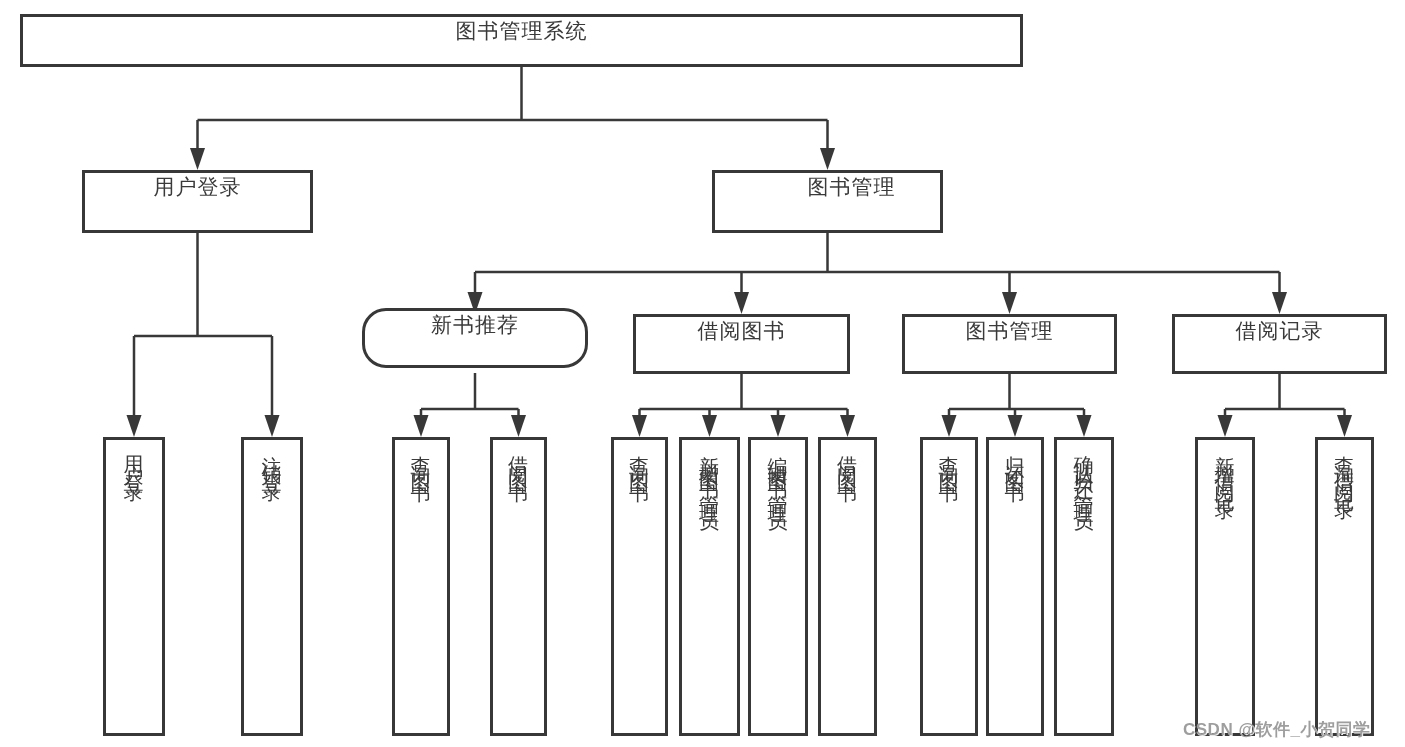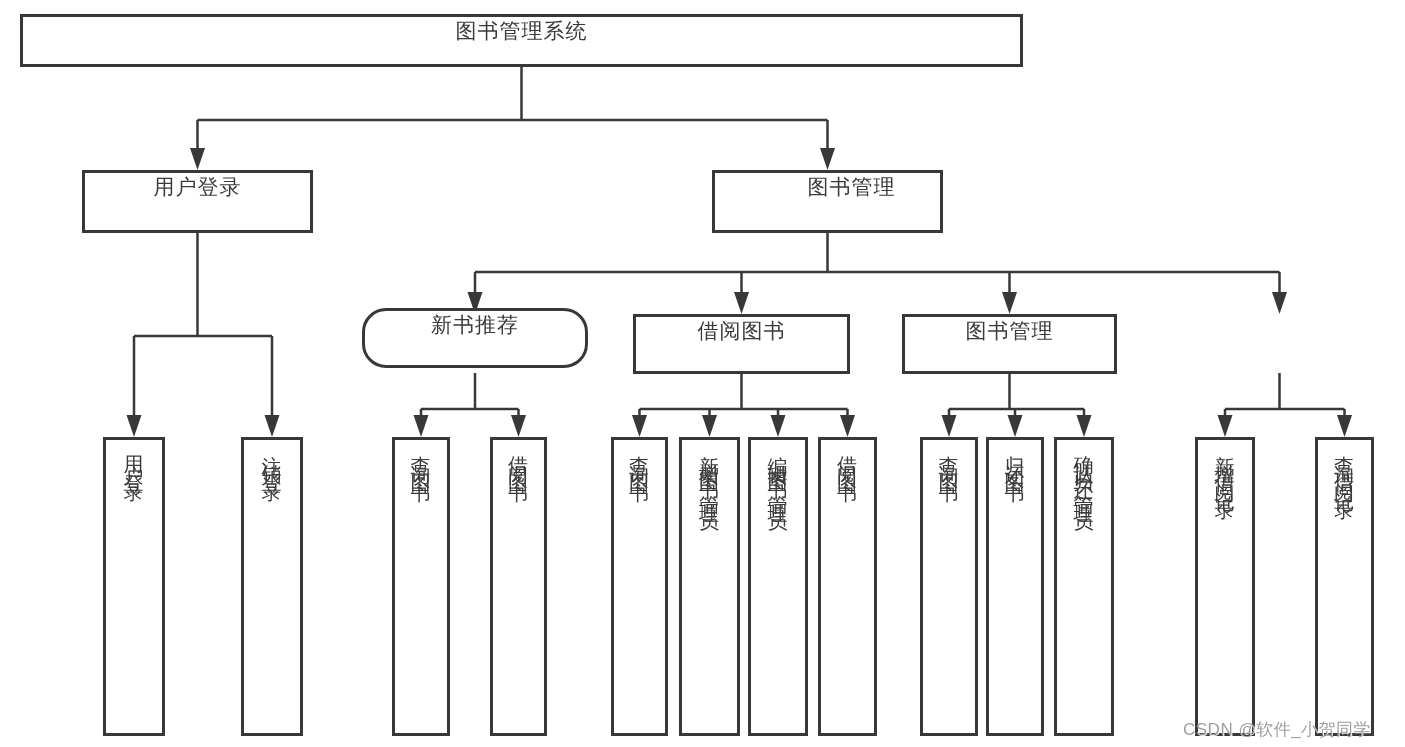--- a/index.html
+++ b/index.html
@@ -52,20 +52,21 @@
   .watermark {
     position: absolute;
     left: 1183px;
     top: 718px;
     font-size: 17px;
     color: #9e9e9e;
     text-shadow: 1px 1px 0 rgba(255,255,255,0.9);
     white-space: nowrap;
     z-index: 3;
     letter-spacing: 0.5px;
+    font-weight: bold;
   }
 </style>
 </head>
 <body>
 
 <div class="canvas">
 
   <svg class="connectors" viewBox="0 0 1405 747" xmlns="http://www.w3.org/2000/svg">
     <g stroke="#383838" stroke-width="2.5" fill="none">
 
@@ -119,20 +120,23 @@
 
   <div class="node h-node" style="left:362px; top:308px; width:226px; height:60px;border-radius:24px;">
     <span>新书推荐</span>
   </div>
   <div class="node h-node" style="left:633px; top:314px; width:217px; height:60px;">
     <span>借阅图书</span>
   </div>
   <div class="node h-node" style="left:902px; top:314px; width:215px; height:60px;">
     <span>图书管理</span>
   </div>
+  <div class="node h-node" style="left:1172px; top:314px; width:215px; height:60px;">
+    <span>借阅记录</span>
+  </div>
 
   <div class="node leaf" style="left:103px; width:62px;">
     <span>用户登录</span>
   </div>
   <div class="node leaf" style="left:241px; width:62px;">
     <span>注销登录</span>
   </div>
 
   <div class="node leaf" style="left:392px; width:58px;">
     <span>查询图书</span>

